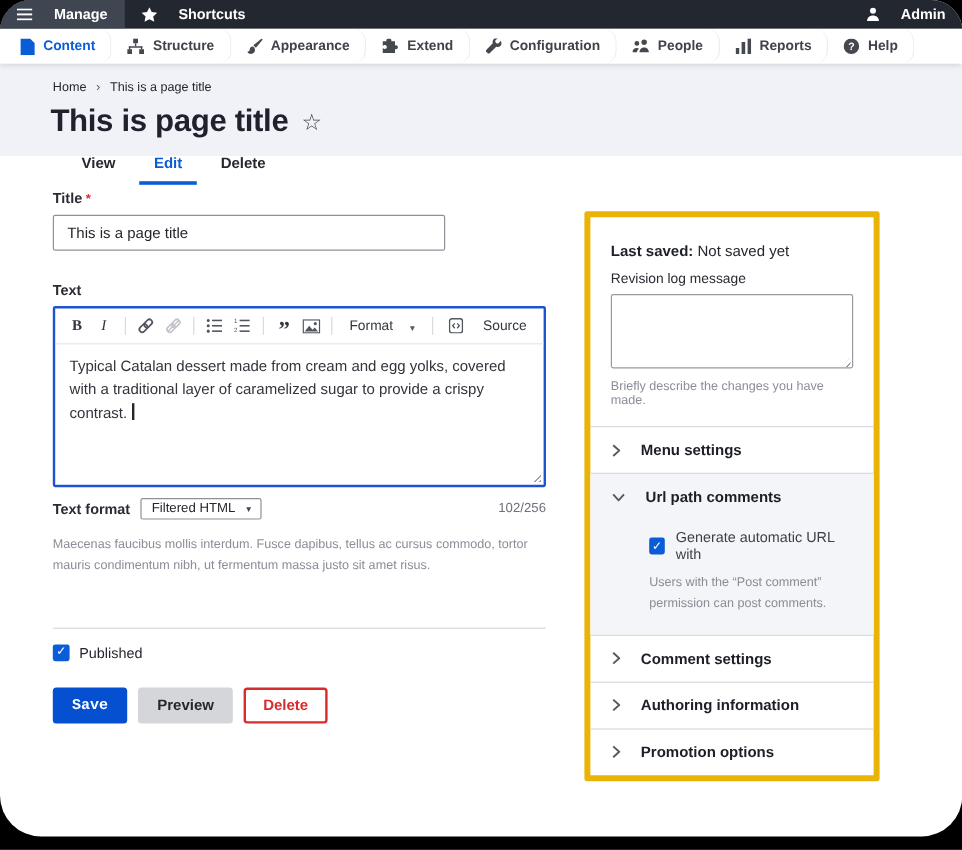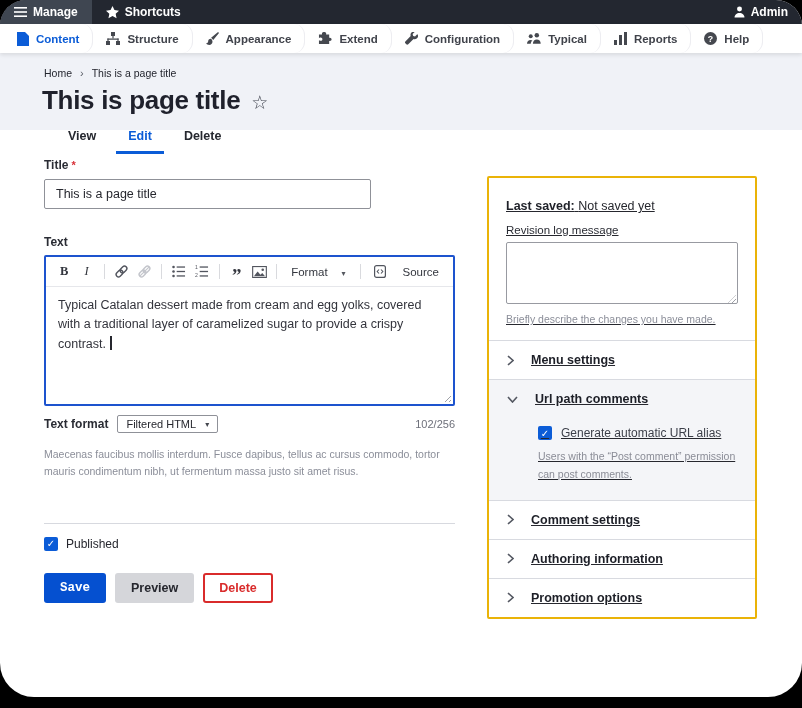--- a/index.html
+++ b/index.html
@@ -4,21 +4,21 @@
 <style>
   * { margin:0; padding:0; box-sizing:border-box; }
   html,body { width:802px; height:708px; background:#000; overflow:hidden;
               font-family:"Liberation Sans","DejaVu Sans",sans-serif; }
   .window { position:absolute; top:0; left:0; right:0; bottom:11px;
             background:#fff; border-radius:26px 26px 34px 34px; overflow:hidden; }
 
   
   .adminbar { height:24px; background:var(--topbar-bg); display:flex; align-items:stretch;
               color:#fff; font-size:12px; }
-  .adminbar .item { display:flex; align-items:center; gap:6px; padding:0 14px; font-weight:700; cursor:pointer; }
+  .adminbar .item { display:flex; align-items:center; gap:18px; padding:0 14px; font-weight:700; cursor:pointer; }
   .adminbar .item.active { background:var(--topbar-active-bg); }
   .adminbar .spacer { flex:1; }
   .adminbar svg { display:block; }
 
   
   .toolbar { height:29px; background:#fff; display:flex; align-items:stretch;
              box-shadow:0 2px 4px rgba(0,0,0,.10); position:relative; z-index:5; }
   .toolbar .titem { display:flex; align-items:center; gap:7px; padding:0 13px;
                     font-size:11.5px; font-weight:700; color:#40434b; border-right:1px solid #ededf1; cursor:pointer;border-radius:11px; }
   .toolbar .titem:first-child { padding-left:17px; }
@@ -78,22 +78,22 @@
   .published-label { font-size:12px; color:#26272e; }
 
   .btn-row { margin-top:22px; display:flex; gap:9px; }
   .btn { font-size:12.5px; font-weight:700; border-radius:3px; padding:8px 16px; border:none;
          font-family:inherit; cursor:pointer; }
   .btn-save { background:var(--primary-btn); color:#fff;font-family:Liberation Mono, monospace; }
   .btn-preview { background:#d5d6da; color:#26272e; }
   .btn-delete { background:#fff; color:var(--danger); border:2px solid var(--danger); padding:6px 14px; }
 
   
-  .sidebar { width:270px; margin-left:32px; margin-top:18px; border:2px solid #eab308; border-radius:2px;
-             background:#fff; font-size:12.5px; color:#26272e;text-decoration:underline; }
+  .sidebar { width:246px; margin-left:32px; margin-top:18px; border:5px solid #eab308; border-radius:2px;
+             background:#fff; font-size:12.5px; color:#26272e; }
   .sb-top { padding:21px 17px 15px; }
   .sb-line { margin-bottom:11px; }
   .sb-line b { font-weight:700; color:#1f2129; }
   .rev-label { font-size:11.5px; color:#2a2c34; margin-top:4px; }
   .rev-area { position:relative; margin-top:6px; }
   .rev-textarea { width:100%; height:62px; border:1px solid #9preferences; border:1px solid #989aa1; border-radius:2px;
                   resize:none; background:#fff; }
   .rev-grip { position:absolute; right:2px; bottom:4px; width:8px; height:8px;
     background:repeating-linear-gradient(135deg,transparent 0 2px,#9fa1a8 2px 3px);
     clip-path:polygon(100% 0,100% 100%,0 100%); }
@@ -201,21 +201,21 @@
       <span>
         <svg width="14" height="13" viewBox="0 0 15 13">
             <g fill="#45484f">
               <circle cx="10.5" cy="3" r="2.4"></circle>
               <path d="M6.3 12c0-2.7 1.9-4.4 4.2-4.4s4.2 1.7 4.2 4.4z"></path>
               <circle cx="4" cy="4" r="2.1"></circle>
               <path d="M0 12c0-2.4 1.7-3.9 3.8-3.9.8 0 1.5.2 2.1.6-1 .8-1.7 1.9-1.9 3.3z"></path>
             </g>
           </svg>
       </span>
-      <span>Typical</span>
+      <span>People</span>
     </div>
     <div class="titem">
       <span>
         <svg width="13" height="13" viewBox="0 0 13 13">
             <g fill="#45484f">
               <rect x="0" y="8" width="3" height="5"></rect>
               <rect x="5" y="3" width="3" height="10"></rect>
               <rect x="10" y="0" width="3" height="13"></rect>
             </g>
           </svg>
@@ -390,21 +390,21 @@
           <span class="chev">
             <svg width="11" height="7" viewBox="0 0 11 7">
                 <path d="M1 1l4.5 5L10 1" stroke="#545862" stroke-width="1.6" fill="none"></path>
               </svg>
           </span>
           <span class="sec-title">Url path comments</span>
         </div>
         <div class="sec-body">
           <div class="alias-row">
             <span class="checkbox">✓</span>
-            <span class="alias-label">Generate automatic URL alias</span>
+            <span class="alias-label">Generate automatic URL with</span>
           </div>
           <div class="sec-desc">Users with the  “Post comment” permission can post comments.</div>
         </div>
       </div>
 
       <div class="section">
         <div class="sec-header">
           <span class="chev">
             <svg width="7" height="11" viewBox="0 0 7 11">
                 <path d="M1 1l5 4.5L1 10" stroke="#545862" stroke-width="1.6" fill="none"></path>

